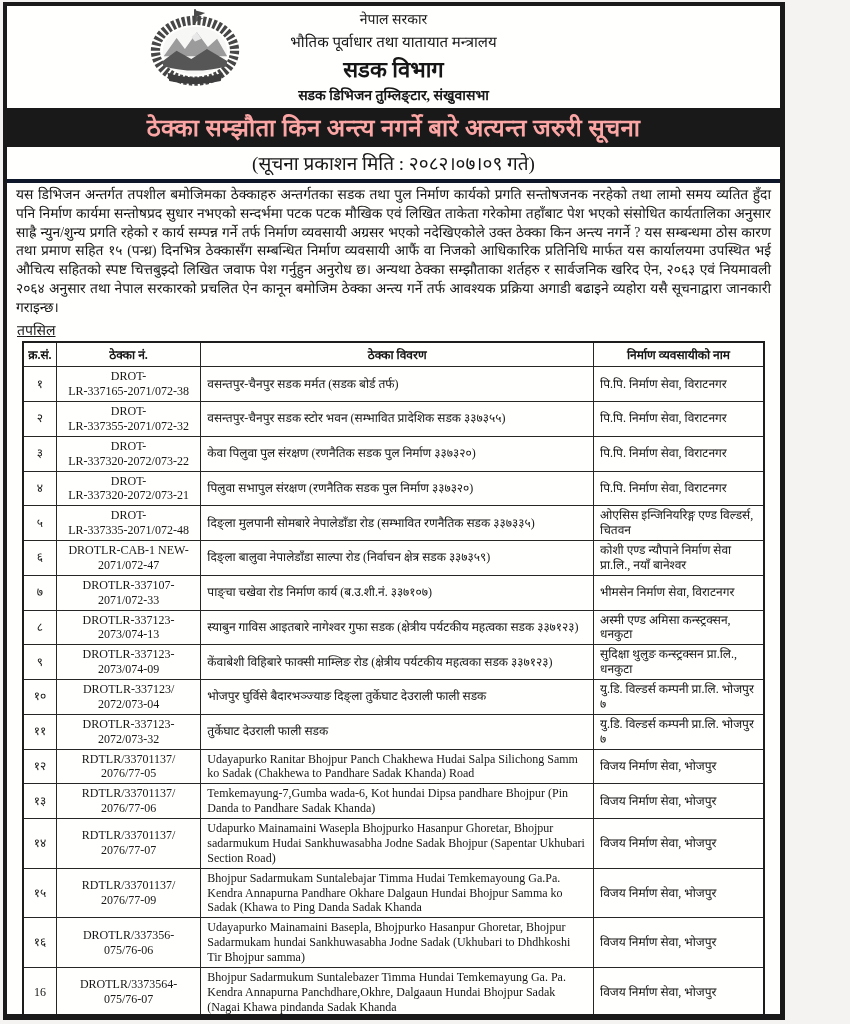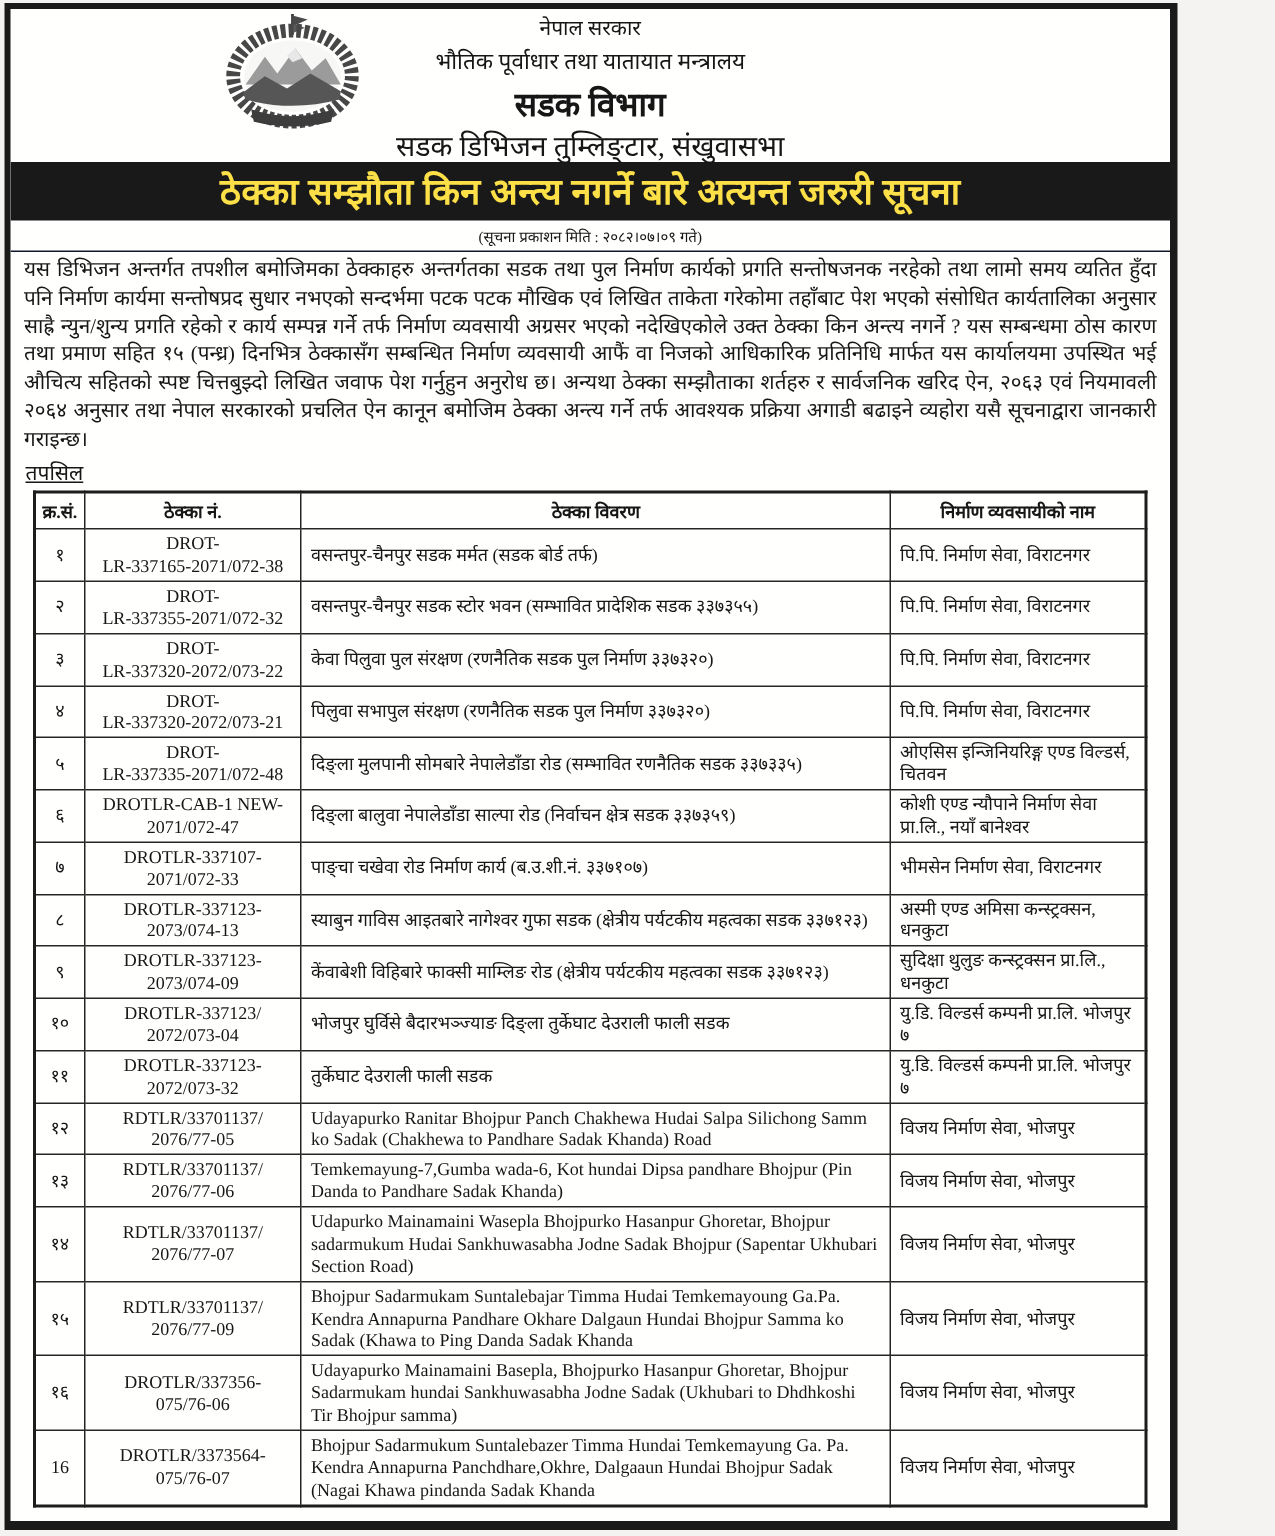--- a/index.html
+++ b/index.html
@@ -12,25 +12,25 @@
     position:absolute;left:3px;top:2px;width:782px;height:1018px;box-sizing:border-box;
     background:#fffffe;border:4px solid #1a1a1a;border-right-width:5px;border-bottom-width:6px;
     overflow:hidden;
   }
   
   .hdr{position:relative;text-align:center;padding-top:6px;height:96px;}
   .emblem{position:absolute;left:142px;top:2px;width:92px;height:80px;}
   .gov-line{font-size:14px;line-height:1.15;}
   .ministry-line{font-size:15px;line-height:1.2;margin-top:5px;}
   .dept-line{font-size:22px;font-weight:bold;line-height:1.15;margin-top:6px;}
-  .division-line{font-size:19px;font-weight:normal;line-height:1.15;margin-top:6px;}
-  
-  .banner{background:#191919;color:#fde047;text-align:center;font-size:24px;font-weight:bold;
+  .division-line{font-size:14px;font-weight:bold;line-height:1.15;margin-top:6px;}
+  
+  .banner{background:#191919;color:#fca5a5;text-align:center;font-size:24px;font-weight:bold;
           padding:2px 0 4px;letter-spacing:.3px;}
-  .date-line{text-align:center;font-size:10px;padding:3px 0 3px;border-bottom:1px solid #0f172a;}
+  .date-line{text-align:center;font-size:19px;padding:3px 0 3px;border-bottom:4px solid #0f172a;}
   
   .body-text{padding:3px 9px 1px;font-size:13.8px;line-height:1.36;text-align:justify;}
   .tapsil{text-align:left;font-size:14px;padding:2px 10px 2px;text-decoration:underline;}
   
   table.contracts{width:calc(100% - 30px);margin:0 auto;border-collapse:collapse;border:2px solid #1d1d1d;}
   table.contracts th{border:1.6px solid #262626;font-size:12px;font-weight:bold;padding:3px 4px;}
   table.contracts td{border:1.6px solid #262626;font-size:12px;line-height:1.24;padding:2px 6px;vertical-align:middle;}
   td.sn{text-align:center;font-size:12.5px;width:4.5%;}
   td.cno{text-align:center;white-space:pre-line;width:19.5%;}
   td.desc{width:53%;}

